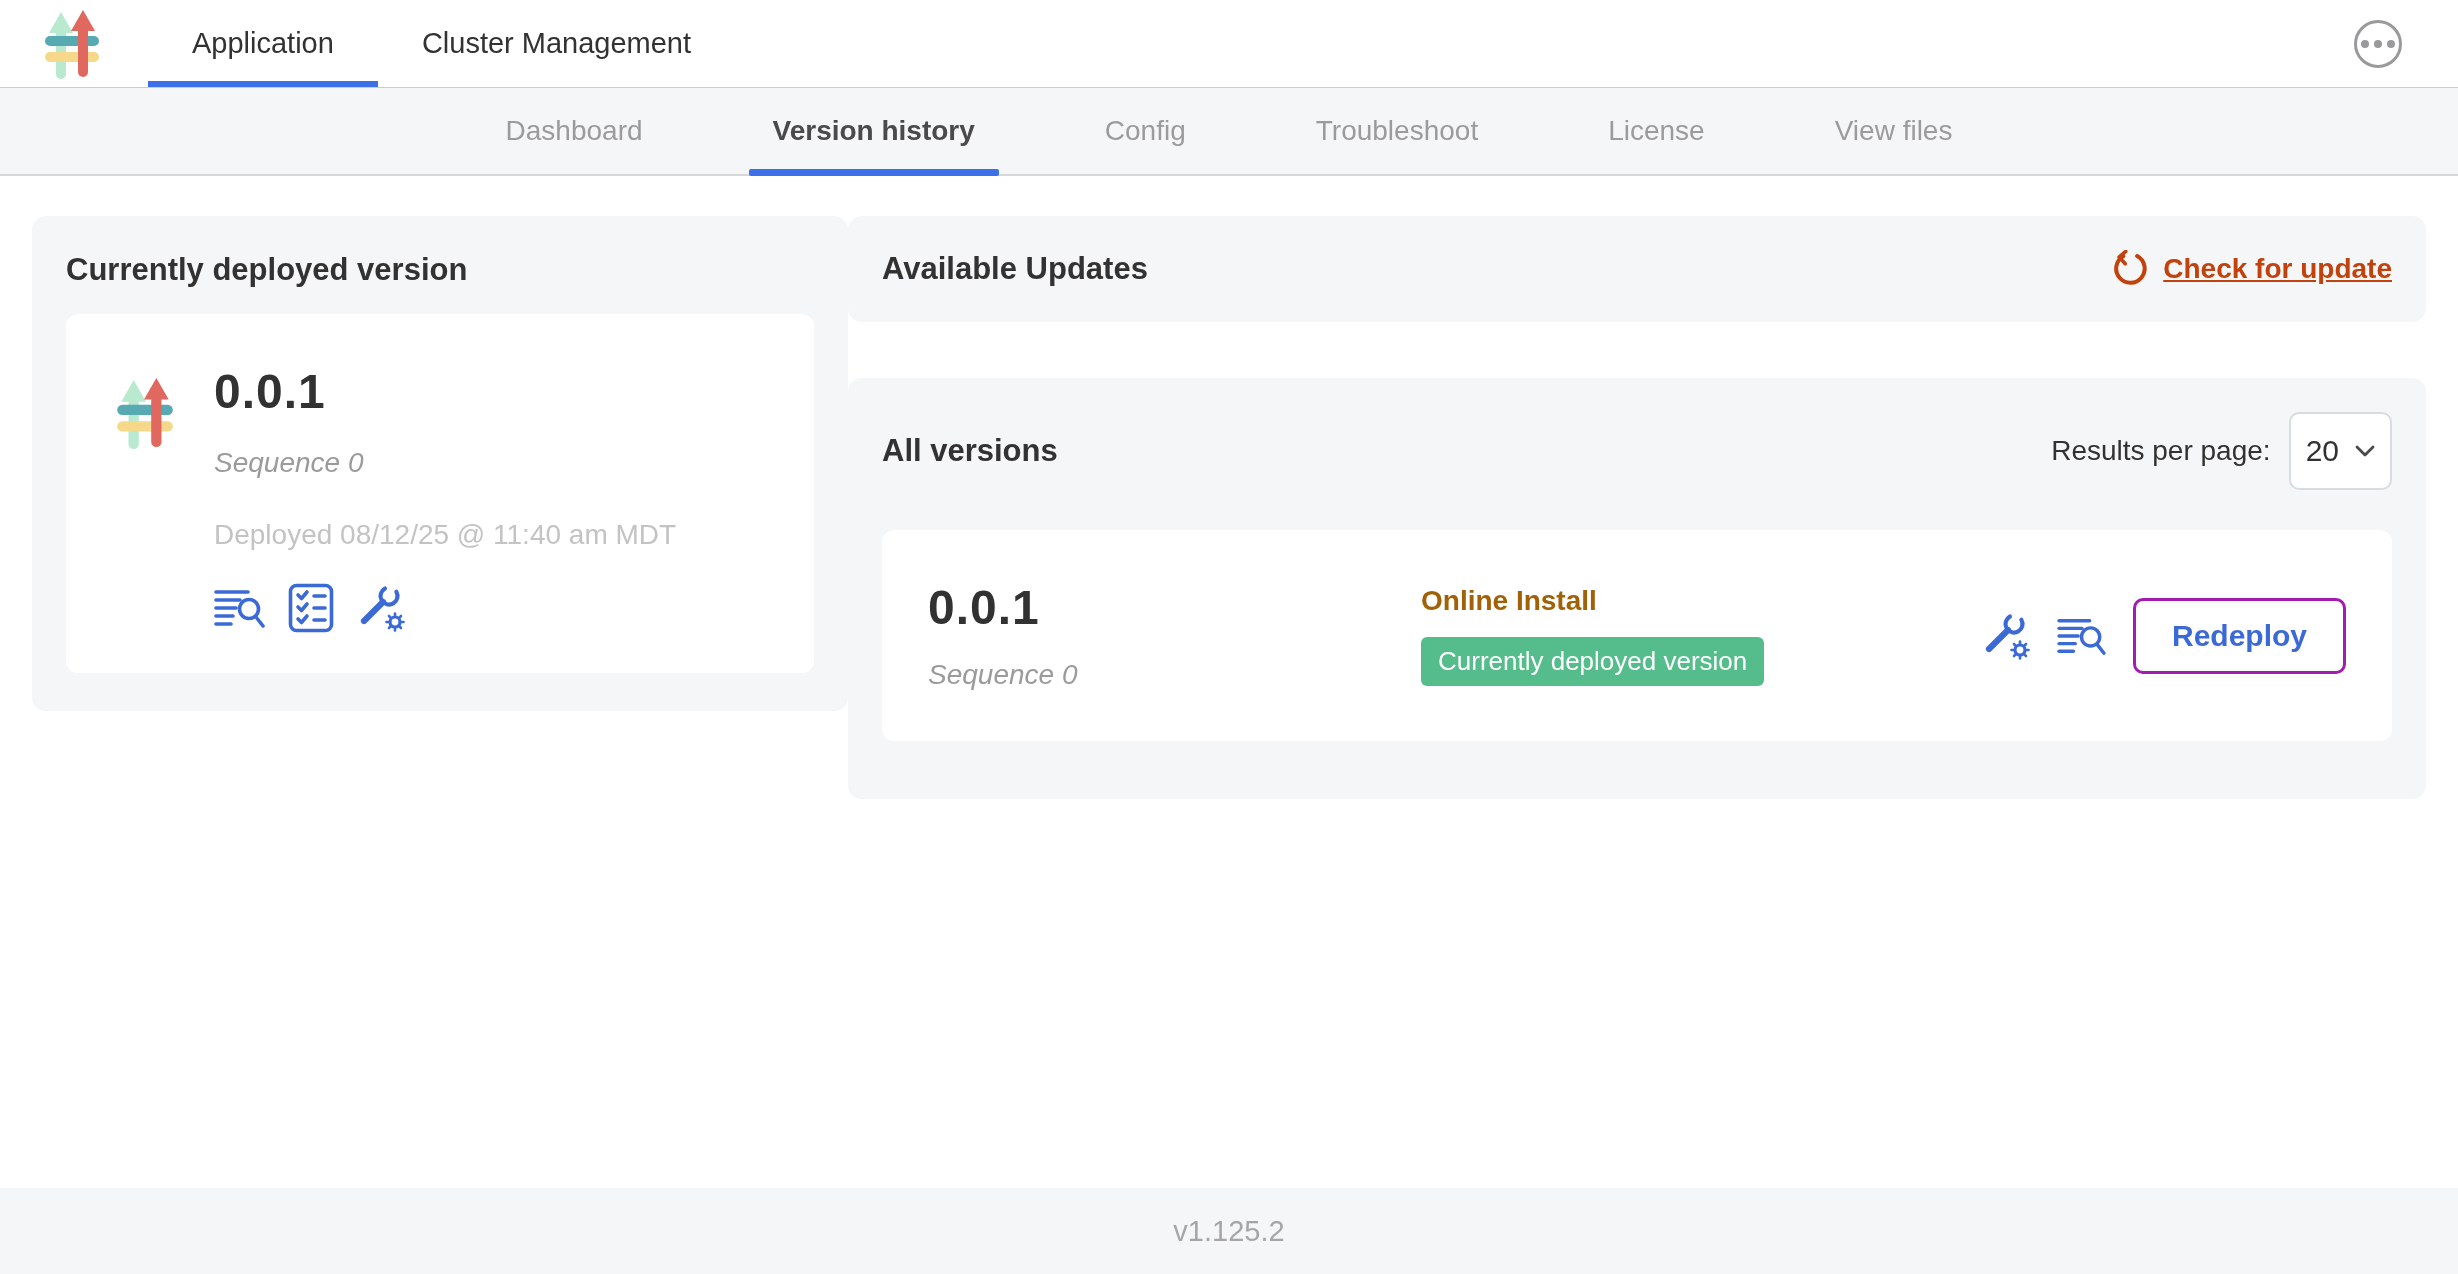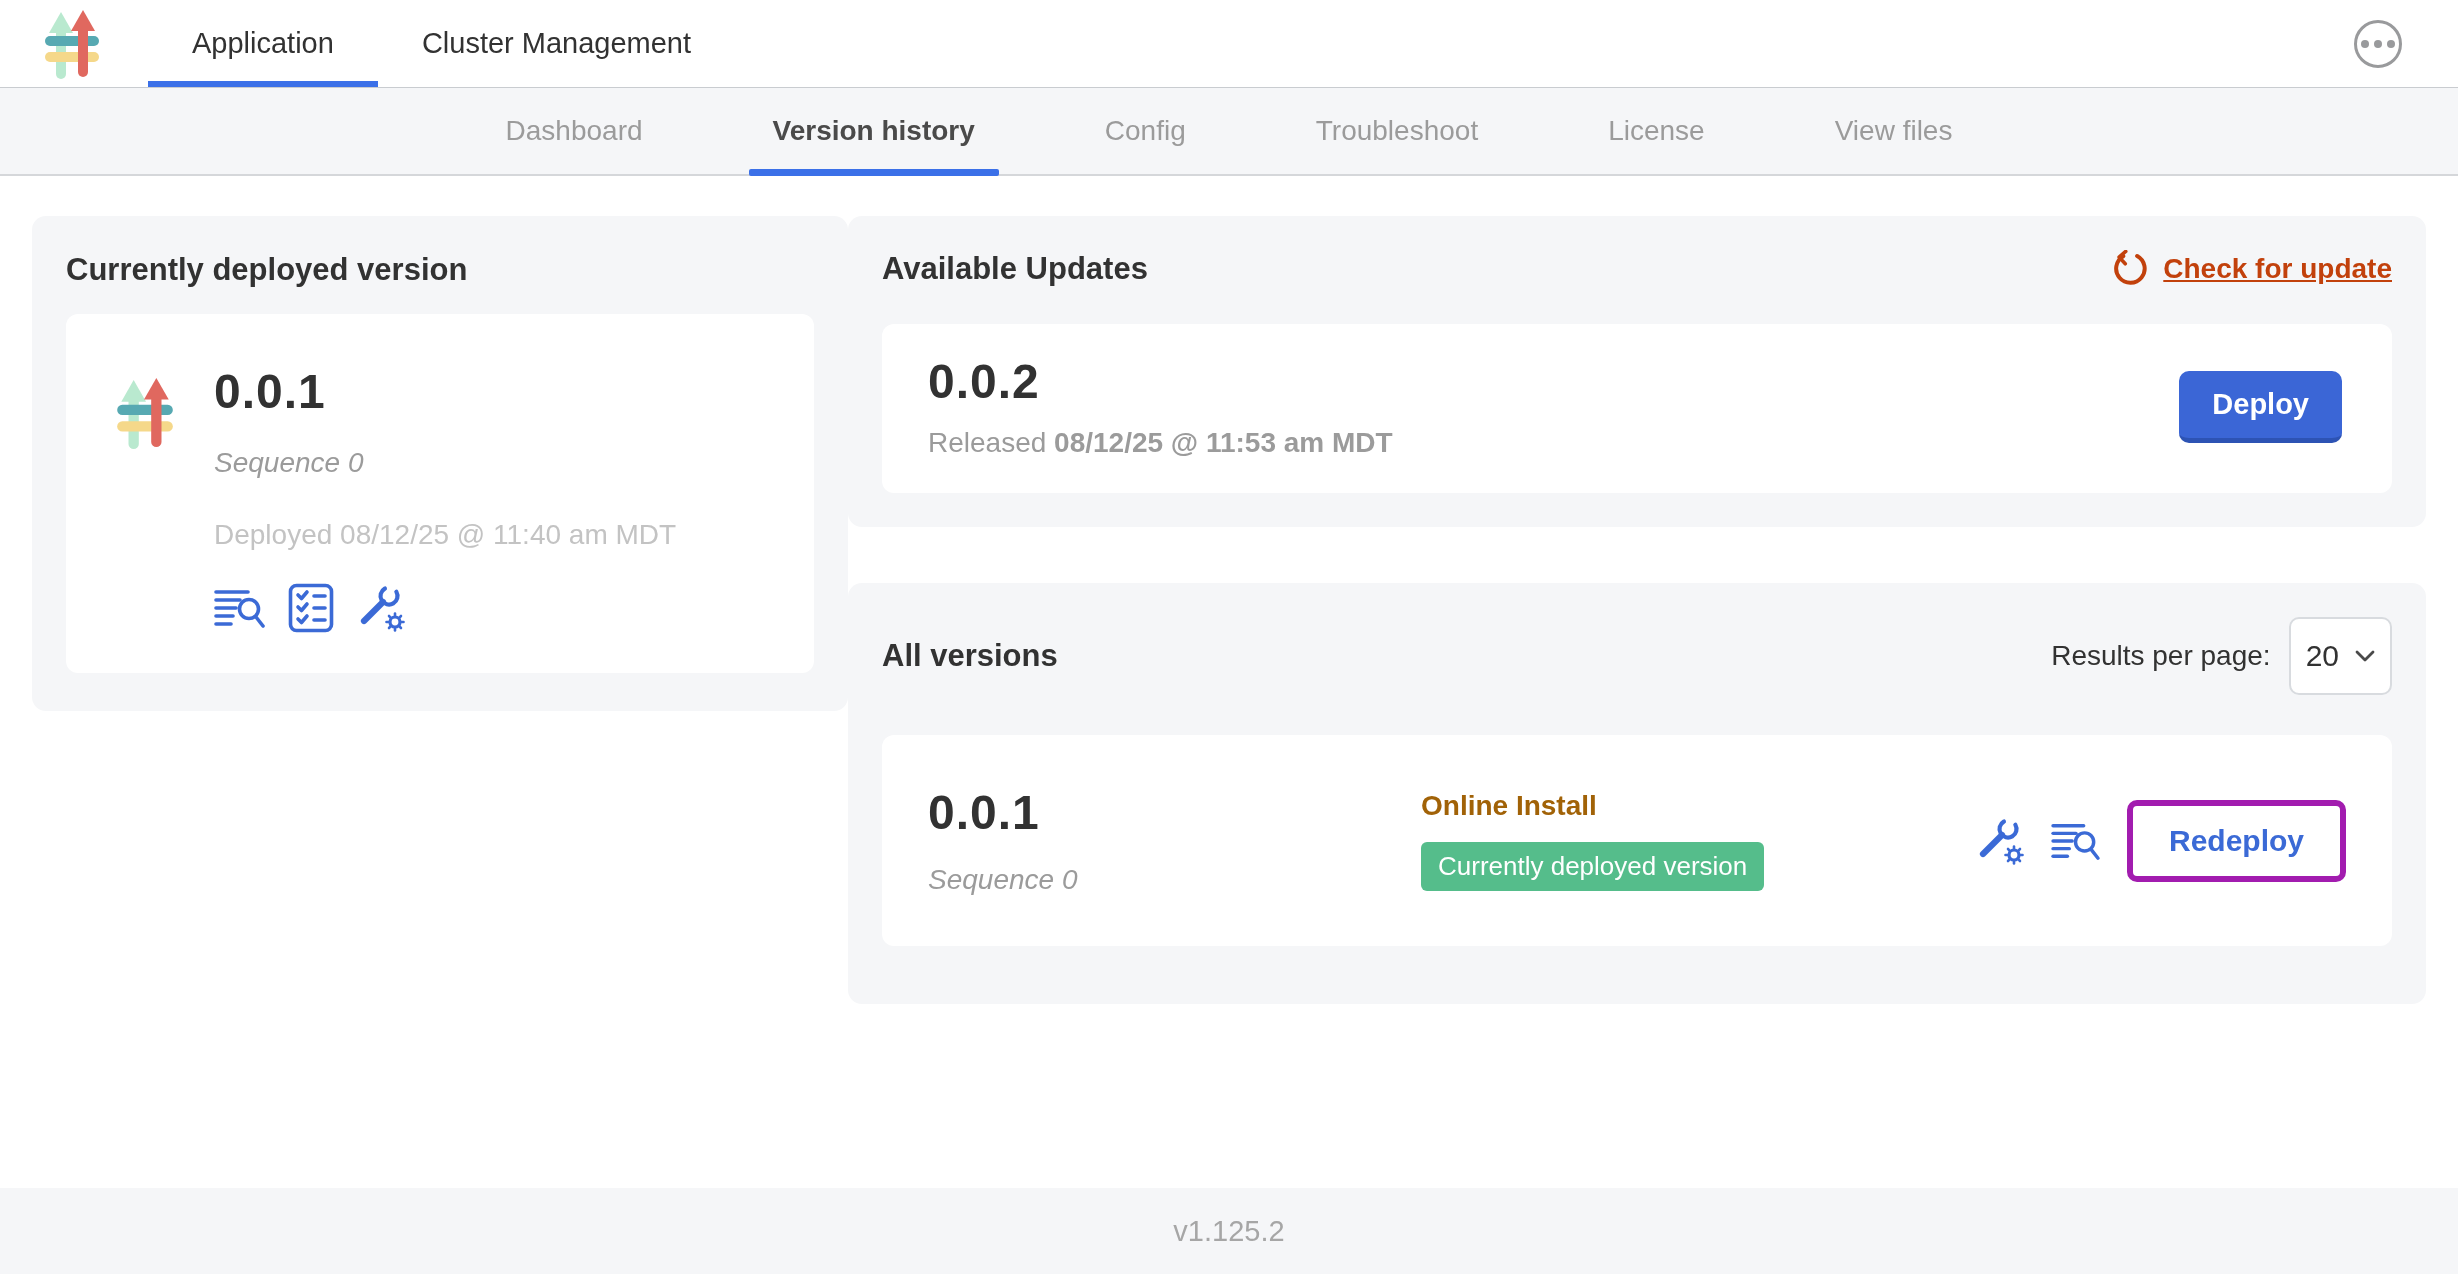--- a/index.html
+++ b/index.html
@@ -137,21 +137,21 @@
   .install-type { font-size: 28px; font-weight: 700; color: #a16207; }
   .deployed-badge {
     display: inline-block; margin-top: 20px;
     background: #55bd8b; color: #ffffff;
     font-size: 26px; padding: 9px 17px; border-radius: 6px;
   }
   .row-actions { margin-left: auto; display: flex; align-items: center; gap: 26px; color: #3b6ad6; }
   .redeploy-btn {
     background: #ffffff; color: #3b6ad6;
     font-family: inherit; font-size: 30px; font-weight: 700;
-    padding: 18px 36px; border: 6px solid #a21caf; border-radius: 10px; cursor: pointer;
+    padding: 18px 36px; border: 3px solid #a21caf; border-radius: 10px; cursor: pointer;
   }
 
   
   .footer {
     height: 86px; flex-shrink: 0; background: #f5f6f8;
     display: flex; align-items: center; justify-content: center;
     font-size: 29px; color: #a6a6a6;
   }
 </style>
 </head>
@@ -250,29 +250,20 @@
       <div class="updates-header">
         <div class="panel-title">Available Updates</div>
         <div class="check-link">
           <svg width="38" height="38" viewBox="0 0 40 40" fill="none" stroke="currentColor" stroke-width="4.2" stroke-linecap="round">
             <path d="M13 6.5 a15 15 0 1 0 14.5 -0.2"></path>
             <path d="M15.5 1.5 L8.5 7.5 L15 14.5" stroke-width="3.8" stroke-linejoin="round"></path>
           </svg>
           <span class="link-text">Check for update</span>
         </div>
       </div>
-      <div class="update-card">
-        <div>
-          <div class="version-number">0.0.2</div>
-          <div class="released-line">
-            <span>Released </span><span class="date-strong">08/12/25 @ 11:53 am MDT</span>
-          </div>
-        </div>
-        <button class="deploy-btn">Deploy</button>
-      </div>
     </div>
 
     <div class="panel allv-panel">
       <div class="allv-header">
         <div class="panel-title">All versions</div>
         <div class="rpp">
           <span>Results per page:</span>
           <div class="rpp-select">
             <span>20</span>
             <span class="chev">

